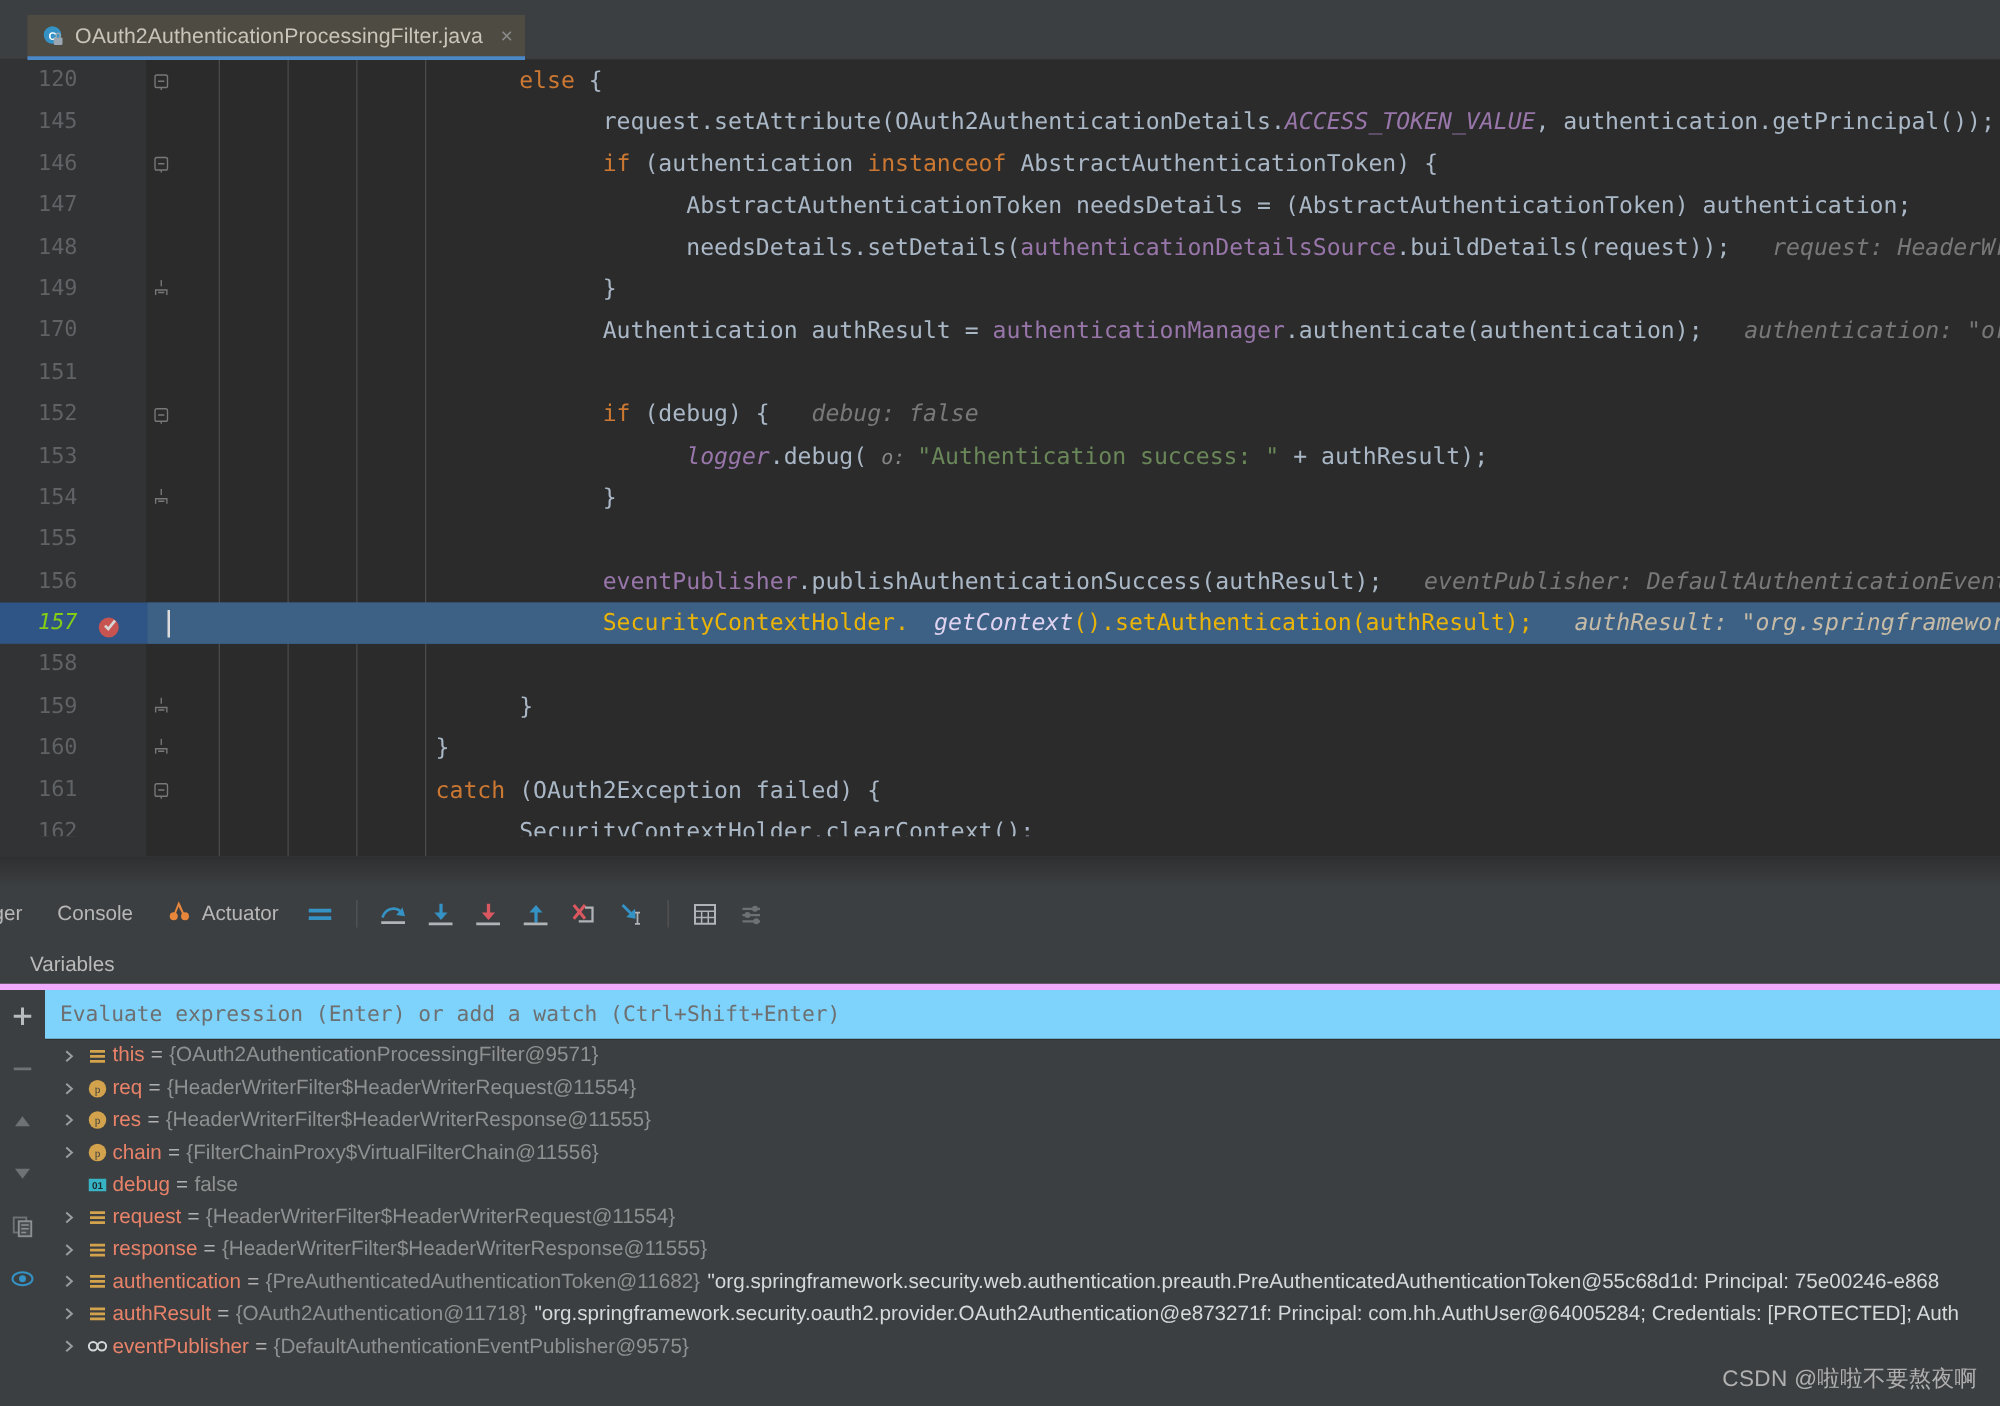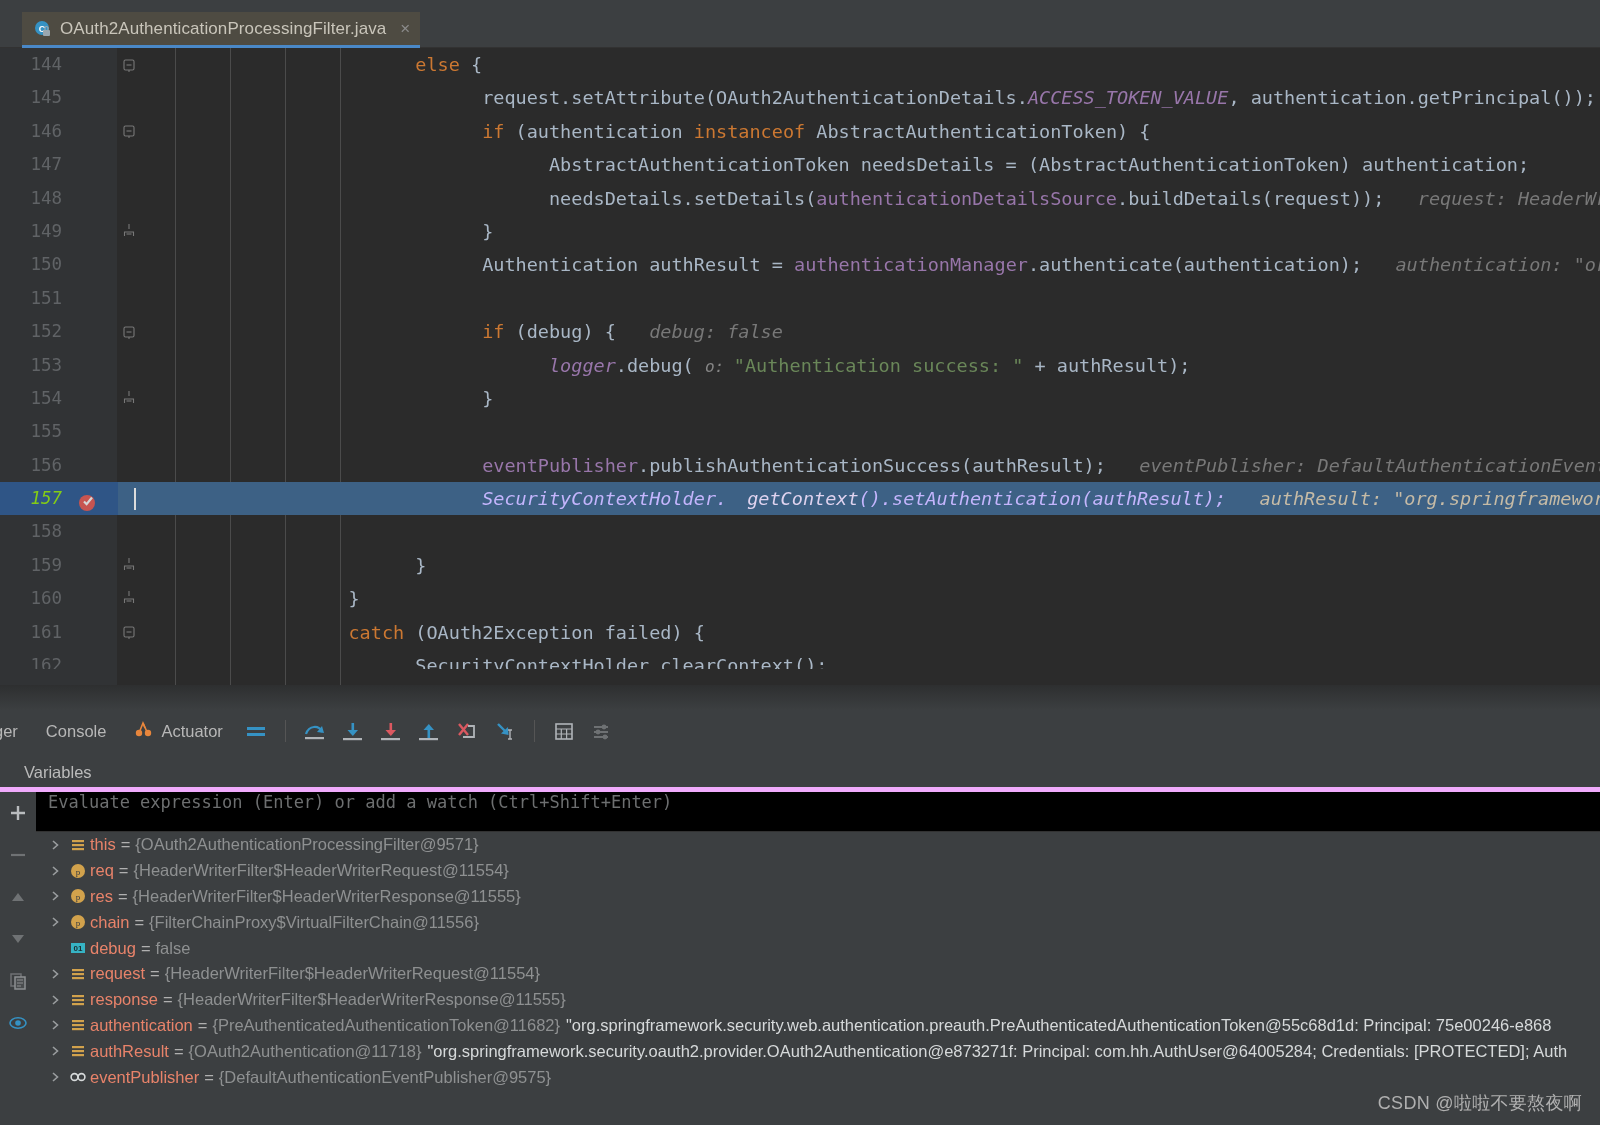--- a/index.html
+++ b/index.html
@@ -88,21 +88,21 @@
   }
 
   
   .kw    { color: #cc7832; }
   .field { color: #9876aa; }
   .stat  { color: #9876aa; font-style: italic; }
   .str   { color: #6a8759; }
   .hint  { color: #787878; font-style: italic; }
   .phint { color: #868686; font-style: italic; font-size: 16px; }
   .ident { color: #a9b7c6; }
-  .exec .ident, .exec .kw { color: #c4b5fd; font-style: italic; }
+  .exec .ident, .exec .kw { color: #eab308; }
   .exec .stat { color: #dfd3ef; margin-left: 20px; }
   .exec .hint { color: #c6bba6; }
 
   
   .bottom {
     position: absolute; left: 0; top: 685px; width: 1600px; height: 440px;
     background: #3c3f41;
   }
   .divider-shadow {
     position: absolute; left: 0; top: 0; width: 1600px; height: 25px;
@@ -137,22 +137,22 @@
   .left-rail {
     position: absolute; left: 0; top: 107px; width: 36px; height: 333px;
     background: #3c3f41;
   }
   .rail-btn {
     width: 36px; height: 42px; display: flex; align-items: center; justify-content: center;
   }
 
   .evalbar {
     position: absolute; left: 36px; top: 107px; width: 1564px; height: 40px;
-    background: #000000; border-bottom: 1px solid #323232;
-    display: flex; 
+    background: #7dd3fc; border-bottom: 1px solid #323232;
+    display: flex; align-items: center;
   }
   .eval-placeholder {
     color: #6d6f70; font-size: 17px; padding-left: 12px;
     font-family: "DejaVu Sans Mono", monospace;
   }
 
   .vars {
     position: absolute; left: 36px; top: 147px; width: 1564px; height: 293px;
     background: #3c3f41; overflow: hidden;
   }
@@ -197,39 +197,39 @@
   <div class="editor">
     <div class="gutter"></div>
     <div class="gutter-strip"></div>
     <div class="guides">
       <div class="guide" style="left:175px"></div>
       <div class="guide" style="left:230px"></div>
       <div class="guide" style="left:285px"></div>
       <div class="guide" style="left:340px"></div>
     </div>
     <div class="code-lines" id="code-lines">
-        <div class="line"><span class="ln">144</span><span class="fold"><svg width="14" height="14" viewBox="0 0 14 14">
+        <div class="line"><span class="ln">120</span><span class="fold"><svg width="14" height="14" viewBox="0 0 14 14">
               <rect x="2" y="2" width="10" height="10" rx="1.5" stroke="#787878" stroke-width="1.1" fill="none"></rect>
               <path d="M4.5 7 h5" stroke="#787878" stroke-width="1.1"></path>
               <path d="M7 12 v4" stroke="#787878" stroke-width="1.1"></path>
             </svg></span><span class="code">                        <span class="kw">else</span><span class="ident"> {</span></span></div>
         <div class="line"><span class="ln">145</span><span class="code">                              <span class="ident">request.setAttribute(OAuth2AuthenticationDetails.</span><span class="stat">ACCESS_TOKEN_VALUE</span><span class="ident">, authentication.getPrincipal());</span></span></div>
         <div class="line"><span class="ln">146</span><span class="fold"><svg width="14" height="14" viewBox="0 0 14 14">
               <rect x="2" y="2" width="10" height="10" rx="1.5" stroke="#787878" stroke-width="1.1" fill="none"></rect>
               <path d="M4.5 7 h5" stroke="#787878" stroke-width="1.1"></path>
               <path d="M7 12 v4" stroke="#787878" stroke-width="1.1"></path>
             </svg></span><span class="code">                              <span class="kw">if</span><span class="ident"> (authentication </span><span class="kw">instanceof</span><span class="ident"> AbstractAuthenticationToken) {</span></span></div>
         <div class="line"><span class="ln">147</span><span class="code">                                    <span class="ident">AbstractAuthenticationToken needsDetails = (AbstractAuthenticationToken) authentication;</span></span></div>
         <div class="line"><span class="ln">148</span><span class="code">                                    <span class="ident">needsDetails.setDetails(</span><span class="field">authenticationDetailsSource</span><span class="ident">.buildDetails(request));</span><span class="hint">   request: HeaderWriterFilter</span></span></div>
         <div class="line"><span class="ln">149</span><span class="fold"><svg width="14" height="16" viewBox="0 0 14 16">
               <path d="M7 0 v5" stroke="#787878" stroke-width="1.1"></path>
               <path d="M2.5 12 v-4 h9 v4" stroke="#787878" stroke-width="1.1" fill="none"></path>
               <path d="M4.5 10 h5" stroke="#787878" stroke-width="1.1"></path>
             </svg></span><span class="code">                              <span class="ident">}</span></span></div>
-        <div class="line"><span class="ln">150</span><span class="code">                              <span class="ident">Authentication authResult = </span><span class="field">authenticationManager</span><span class="ident">.authenticate(authentication);</span><span class="hint">   authentication: "org.spring</span></span></div>
+        <div class="line"><span class="ln">170</span><span class="code">                              <span class="ident">Authentication authResult = </span><span class="field">authenticationManager</span><span class="ident">.authenticate(authentication);</span><span class="hint">   authentication: "org.spring</span></span></div>
         <div class="line"><span class="ln">151</span><span class="code">                              </span></div>
         <div class="line"><span class="ln">152</span><span class="fold"><svg width="14" height="14" viewBox="0 0 14 14">
               <rect x="2" y="2" width="10" height="10" rx="1.5" stroke="#787878" stroke-width="1.1" fill="none"></rect>
               <path d="M4.5 7 h5" stroke="#787878" stroke-width="1.1"></path>
               <path d="M7 12 v4" stroke="#787878" stroke-width="1.1"></path>
             </svg></span><span class="code">                              <span class="kw">if</span><span class="ident"> (debug) {</span><span class="hint">   debug: false</span></span></div>
         <div class="line"><span class="ln">153</span><span class="code">                                    <span class="stat">logger</span><span class="ident">.debug( </span><span class="phint">o: </span><span class="str">"Authentication success: "</span><span class="ident"> + authResult);</span></span></div>
         <div class="line"><span class="ln">154</span><span class="fold"><svg width="14" height="16" viewBox="0 0 14 16">
               <path d="M7 0 v5" stroke="#787878" stroke-width="1.1"></path>
               <path d="M2.5 12 v-4 h9 v4" stroke="#787878" stroke-width="1.1" fill="none"></path>

